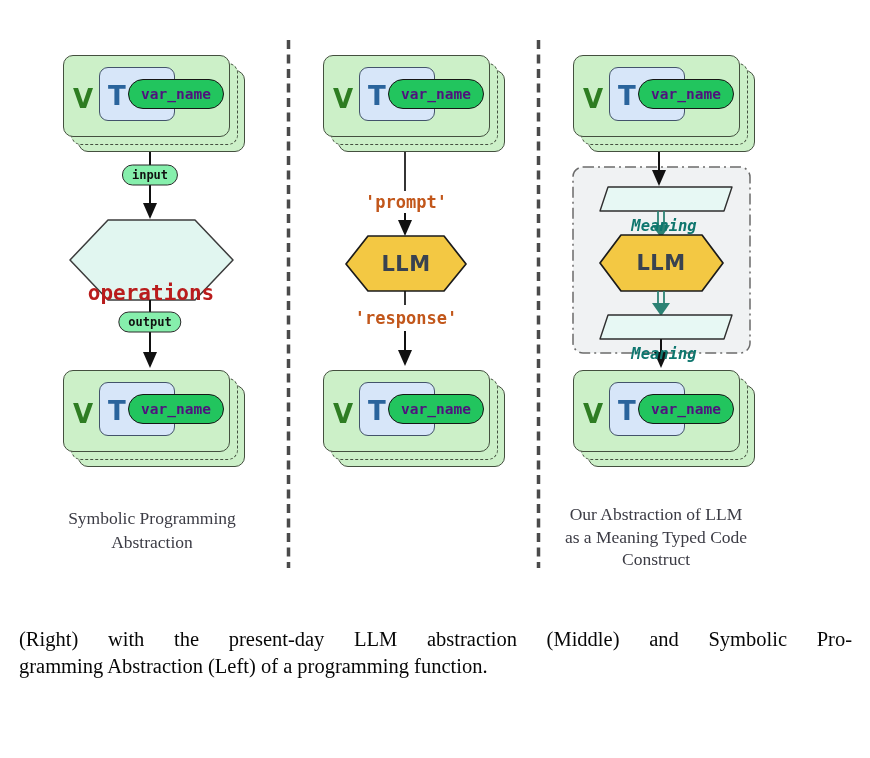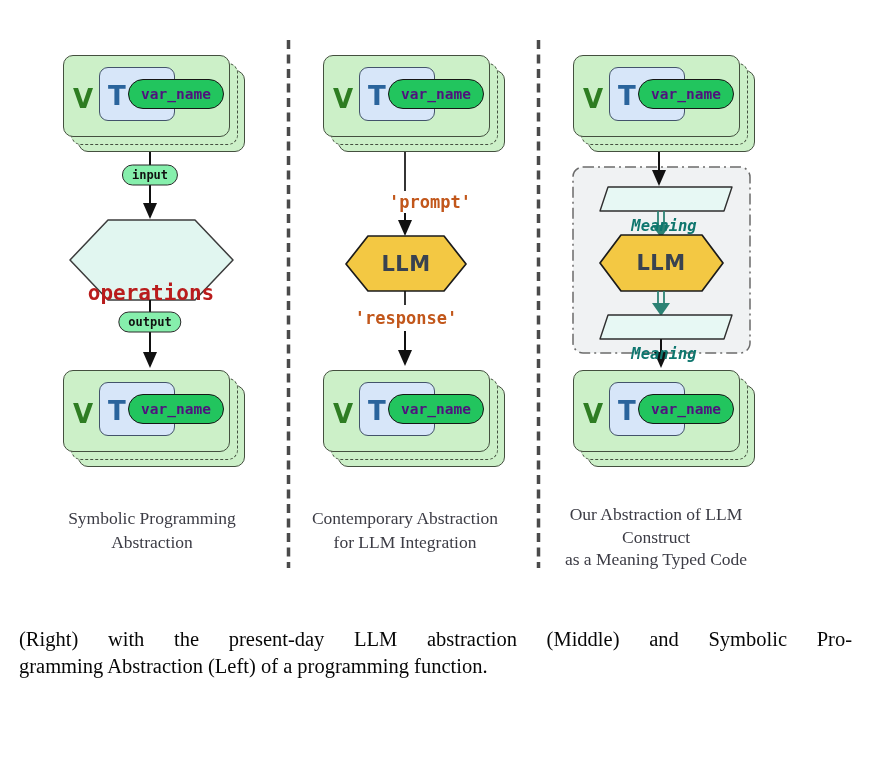--- a/index.html
+++ b/index.html
@@ -157,40 +157,36 @@
           <span class="tlab">T</span>
         </div>
         <div class="varpill">var_name</div>
       </div>
     </div>
 
     <div class="io-pill" style="left:150px;top:175px">input</div>
     <div class="ops-label" style="left:151px;top:261px">operations</div>
     <div class="io-pill" style="left:150px;top:322px">output</div>
 
-    <div class="str-label" style="left:430px;top:202px">'prompt'</div>
+    <div class="str-label" style="left:406px;top:202px">'prompt'</div>
     <div class="llm-label" style="left:406px;top:264px">LLM</div>
     <div class="str-label" style="left:406px;top:318px">'response'</div>
 
     <div class="meaning-label" style="left:664px;top:199px">Meaning</div>
     <div class="llm-label" style="left:661px;top:263px">LLM</div>
     <div class="meaning-label" style="left:664px;top:327px">Meaning</div>
 
     <div class="col-caption" style="left:32px;top:507px">
       <div>Symbolic Programming</div>
       <div>Abstraction</div>
     </div>
-    <div class="col-caption" style="left:285px;top:507px">
-      <div>Contemporary Abstraction</div>
-      <div>for LLM Integration</div>
-    </div>
     <div class="col-caption" style="left:536px;top:503px;line-height:22.5px">
       <div>Our Abstraction of LLM</div>
+      <div>as a Meaning Typed Code</div>
       <div>Construct</div>
-      <div>as a Meaning Typed Code</div>
     </div>
   </div>
 
   <div class="figcaption">
     <div class="fc-line fc-just">(Right) with the present-day LLM abstraction (Middle) and Symbolic Pro-</div>
     <div class="fc-line">gramming Abstraction (Left) of a programming function.</div>
   </div>
 </div>
 
 </body></html>

